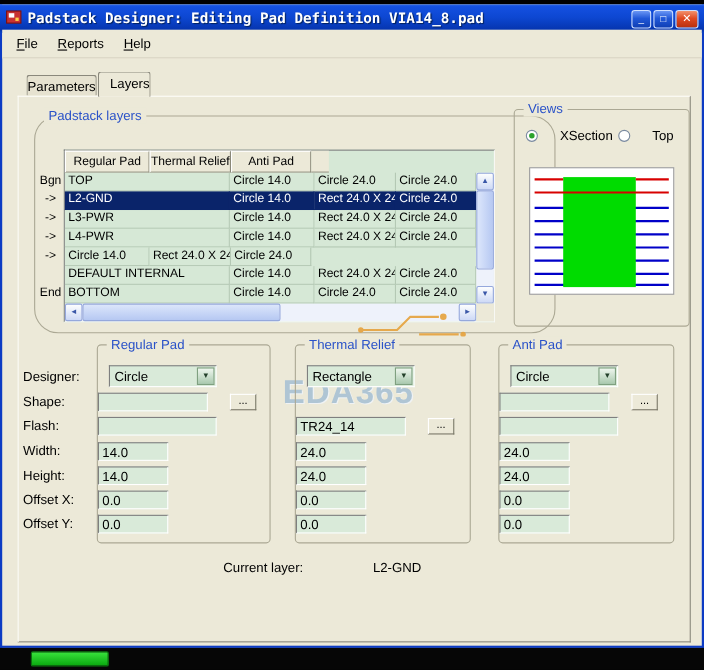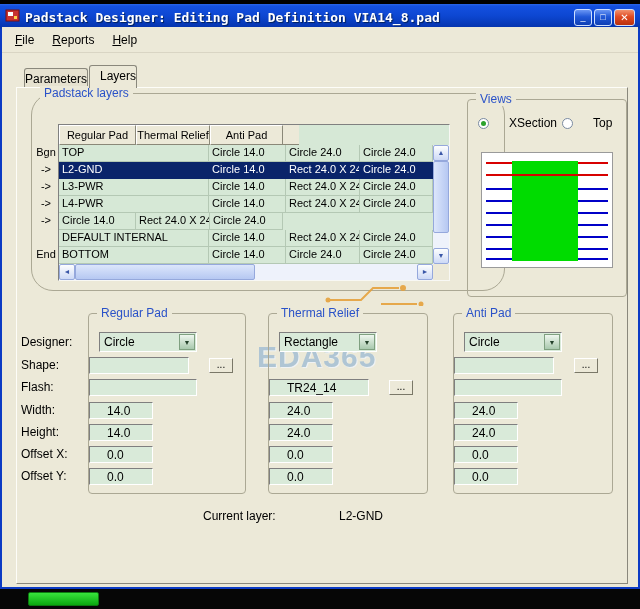--- a/index.html
+++ b/index.html
@@ -29,21 +29,21 @@
        border-radius:3px 3px 0 0;text-align:right;padding-top:3px;font-size:12px;}
   #tab-parameters{left:22px;top:64px;width:64px;height:19px;background:#e6e2d0;}
   #tab-layers{left:87px;top:61px;width:48px;height:23px;z-index:5;}
   .panel{position:absolute;left:14px;top:83px;width:612px;height:497px;background:#ece9d8;box-sizing:border-box;
          border:1px solid;border-color:#fdfdf8 #8a887c #8a887c #fdfdf8;}
 
   
   .group{position:absolute;border:1px solid #aba894;border-radius:4px;box-sizing:border-box;}
   .legend{position:absolute;top:-8px;left:8px;background:#ece9d8;padding:0 4px;color:#2a52c8;
           font-size:12px;line-height:14px;white-space:nowrap;}
-  #group-layers{left:14px;top:5px;width:474px;height:198px;border-radius:22px;}
+  #group-layers{left:14px;top:17px;width:474px;height:198px;border-radius:22px;}
   #group-views{left:450px;top:11px;width:160px;height:198px;}
   #group-regular{left:71px;top:225px;width:158px;height:181px;}
   #group-thermal{left:251px;top:225px;width:160px;height:181px;}
   #group-anti{left:436px;top:225px;width:160px;height:181px;}
 
   
   .marker{position:absolute;left:2px;width:24px;height:17px;font-size:11px;line-height:17px;text-align:center;}
   #layers-table{position:absolute;left:26px;top:30px;width:392px;height:157px;box-sizing:border-box;
                 border:1px solid;border-color:#808080 #f8f8f4 #f8f8f4 #808080;background:#d6e8d6;}
   .thead{display:flex;height:20px;}
@@ -89,21 +89,21 @@
 
   
   .flabel{position:absolute;left:4px;width:64px;font-size:12px;}
   .combo{position:absolute;left:10px;top:18px;width:98px;height:20px;background:#d9ead9;box-sizing:border-box;
          border:1px solid;border-color:#7f7f7f #fff #fff #7f7f7f;}
   .combo-text{position:absolute;left:4px;top:2px;font-size:12px;white-space:nowrap;}
   .combo-btn{position:absolute;top:1px;right:1px;bottom:1px;width:16px;text-align:center;
              background:linear-gradient(180deg,#eef6ee,#a9c9ae);border:1px solid #7fa080;box-sizing:border-box;
              font-size:7px;color:#23402a;line-height:15px;}
   .field{position:absolute;height:17px;background:#d9ead9;box-sizing:border-box;border:1px solid;
-         border-color:#7f7f7f #fff #fff #7f7f7f;font-size:12px;padding:0 17px;
+         border-color:#7f7f7f #fff #fff #7f7f7f;font-size:12px;padding:0 3px;
          font-family:"Liberation Sans",sans-serif;color:#000;}
   .browse{position:absolute;left:120px;width:24px;height:15px;background:#ece9d8;box-sizing:border-box;
           border:1px solid;border-color:#fff #7a7868 #7a7868 #fff;font-size:10px;line-height:11px;text-align:center;}
   .curlayer-label{position:absolute;left:186px;top:421px;font-size:12px;}
   .curlayer-value{position:absolute;left:322px;top:421px;font-size:12px;}
 
   
   .taskbar{position:absolute;left:0;top:589px;width:640px;height:20px;background:#060606;}
   .task-item{position:absolute;left:28px;top:3px;width:71px;height:14px;border-radius:2px;
              background:linear-gradient(180deg,#38e23c,#0aa80f);border:1px solid #0c7a10;box-sizing:border-box;}

